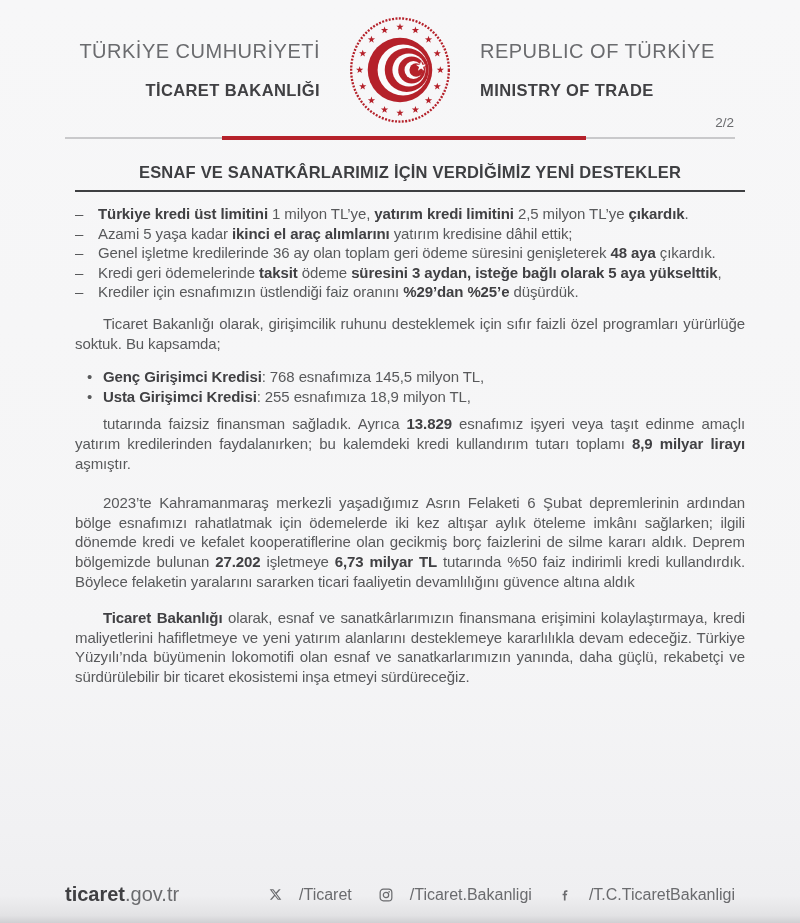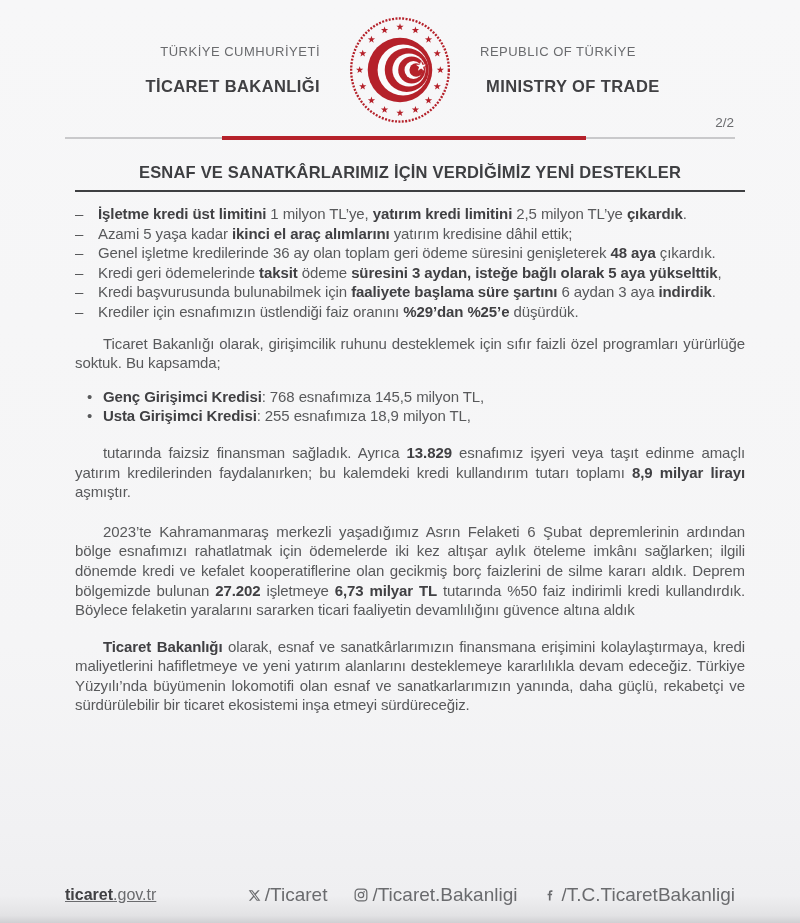--- a/index.html
+++ b/index.html
@@ -9,51 +9,51 @@
     background:#EDEDEF;
   }
   .page{
     position:relative;width:800px;height:923px;overflow:hidden;
     background:linear-gradient(180deg,#F7F7F8 0%,#F5F5F6 70%,#F1F1F3 90%,#EFEFF1 97%,#E2E2E4 99.2%,#CFCFD2 100%);
   }
   
   header{display:flex;align-items:center;justify-content:center;padding-top:14px;height:112px;}
   .h-left{flex:1;text-align:right;padding-right:28px;}
   .h-right{flex:1;text-align:left;padding-left:28px;}
-  .h-line1{font-size:13px;color:var(--muted);letter-spacing:.5px;}
-  .h-line2{font-size:16.5px;font-weight:700;color:var(--text-dark);letter-spacing:.4px;margin-top:18px;padding-left:6px;}
+  .h-line1{font-size:20px;color:var(--muted);letter-spacing:.5px;}
+  .h-line2{font-size:16.5px;font-weight:700;color:var(--text-dark);letter-spacing:.4px;margin-top:18px;}
   .logo{width:104px;height:110px;flex:0 0 auto;color:var(--red);}
   .logo svg{width:100%;height:100%;display:block;}
   .pagenum{position:absolute;top:115px;right:66px;font-size:13.5px;color:var(--muted);}
   .divider{position:absolute;top:137px;left:65px;width:670px;height:2px;background:var(--line);}
   .divider .red-seg{position:absolute;left:157px;top:-1px;width:364px;height:4px;background:var(--red);}
   
   main{position:absolute;top:152px;left:75px;width:670px;}
   h1{margin:11px 0 0;font-size:16.5px;font-weight:700;color:var(--rule);
      text-align:center;letter-spacing:.2px;}
   .title-rule{height:2px;background:var(--rule);margin-top:8px;}
   p{margin:0;font-size:15px;line-height:19.6px;color:var(--text);
     text-align:justify;letter-spacing:-.1px;}
   .b{font-weight:700;color:var(--text-dark);}
   .dash{display:inline-block;width:23px;}
   .dot{display:inline-block;width:16px;}
   .dash-item:first-of-type{margin-top:12px;}
   .intro{margin-top:12px;text-indent:28px;}
   .dot-item{text-align:left;padding-left:12px;}
   .dot-item.first{margin-top:14px;}
-  .para-finance{margin-top:17px;text-indent:28px;}
+  .para-finance{margin-top:8px;text-indent:28px;}
   .para-earthquake{margin-top:20px;text-indent:28px;}
   .para-closing{margin-top:17px;text-indent:28px;}
   
   footer{position:absolute;bottom:17px;left:65px;width:670px;
          display:flex;align-items:center;justify-content:space-between;}
-  .site{font-size:16px;color:var(--muted);text-decoration:underline;}
+  .site{font-size:20px;color:var(--muted);}
   .site .site-b{font-weight:700;color:var(--text-dark);}
   .socials{display:flex;align-items:center;gap:27px;}
-  .social{display:flex;align-items:center;gap:4px;font-size:19px;color:var(--muted);}
+  .social{display:flex;align-items:center;gap:17px;font-size:16px;color:var(--muted);}
   .social svg{display:block;color:var(--muted);}
 </style>
 </head>
 <body>
 
 <div class="page">
 
   <header>
     <div class="h-left">
       <div class="h-line1">TÜRKİYE CUMHURİYETİ</div>
@@ -104,25 +104,24 @@
   <div class="pagenum">2/2</div>
 
   <div class="divider">
     <span class="red-seg"></span>
   </div>
 
   <main>
     <h1>ESNAF VE SANATKÂRLARIMIZ İÇİN VERDİĞİMİZ YENİ DESTEKLER</h1>
     <div class="title-rule"></div>
 
-    <p class="dash-item"><span class="dash">–</span><span class="b">İşletme kredi üst limitini </span><span>1 milyon TL’ye, </span><span class="b">yatırım kredi limitini </span><span>2,5 milyon TL’ye </span><span class="b">çıkardık</span><span>.</span></p>
+    <p class="dash-item"><span class="dash">–</span><span class="b">Türkiye kredi üst limitini </span><span>1 milyon TL’ye, </span><span class="b">yatırım kredi limitini </span><span>2,5 milyon TL’ye </span><span class="b">çıkardık</span><span>.</span></p>
     <p class="dash-item"><span class="dash">–</span><span>Azami 5 yaşa kadar </span><span class="b">ikinci el araç alımlarını </span><span>yatırım kredisine dâhil ettik;</span></p>
     <p class="dash-item"><span class="dash">–</span><span>Genel işletme kredilerinde 36 ay olan toplam geri ödeme süresini genişleterek </span><span class="b">48 aya</span><span> çıkardık.</span></p>
     <p class="dash-item"><span class="dash">–</span><span>Kredi geri ödemelerinde </span><span class="b">taksit</span><span> ödeme </span><span class="b">süresini 3 aydan, isteğe bağlı olarak 5 aya yükselttik</span><span>,</span></p>
-    <p class="dash-item"><span class="dash">–</span><span>Kredi başvurusunda bulunabilmek için </span><span class="b">faaliyete başlama süre şartını</span><span> 6 aydan 3 aya </span><span class="b">indirdik</span><span>.</span></p>
     <p class="dash-item"><span class="dash">–</span><span>Krediler için esnafımızın üstlendiği faiz oranını </span><span class="b">%29’dan %25’e</span><span> düşürdük.</span></p>
 
     <p class="intro"><span>Ticaret Bakanlığı olarak, girişimcilik ruhunu desteklemek için sıfır faizli özel programları yürürlüğe soktuk. Bu kapsamda;</span></p>
 
     <p class="dot-item first"><span class="dot">•</span><span class="b">Genç Girişimci Kredisi</span><span>: 768 esnafımıza 145,5 milyon TL,</span></p>
     <p class="dot-item"><span class="dot">•</span><span class="b">Usta Girişimci Kredisi</span><span>: 255 esnafımıza 18,9 milyon TL,</span></p>
 
     <p class="para-finance"><span>tutarında faizsiz finansman sağladık. Ayrıca </span><span class="b">13.829</span><span> esnafımız işyeri veya taşıt edinme amaçlı yatırım kredilerinden faydalanırken; bu kalemdeki kredi kullandırım tutarı toplamı </span><span class="b">8,9 milyar lirayı</span><span> aşmıştır.</span></p>
     <p class="para-earthquake"><span>2023’te Kahramanmaraş merkezli yaşadığımız Asrın Felaketi 6 Şubat depremlerinin ardından bölge esnafımızı rahatlatmak için ödemelerde iki kez altışar aylık öteleme imkânı sağlarken; ilgili dönemde kredi ve kefalet kooperatiflerine olan gecikmiş borç faizlerini de silme kararı aldık. Deprem bölgemizde bulunan </span><span class="b">27.202</span><span> işletmeye </span><span class="b">6,73 milyar TL</span><span> tutarında %50 faiz indirimli kredi kullandırdık. Böylece felaketin yaralarını sararken ticari faaliyetin devamlılığını güvence altına aldık</span></p>
     <p class="para-closing"><span class="b">Ticaret Bakanlığı</span><span> olarak, esnaf ve sanatkârlarımızın finansmana erişimini kolaylaştırmaya, kredi maliyetlerini hafifletmeye ve yeni yatırım alanlarını desteklemeye kararlılıkla devam edeceğiz. Türkiye Yüzyılı’nda büyümenin lokomotifi olan esnaf ve sanatkarlarımızın yanında, daha güçlü, rekabetçi ve sürdürülebilir bir ticaret ekosistemi inşa etmeyi sürdüreceğiz.</span></p>

